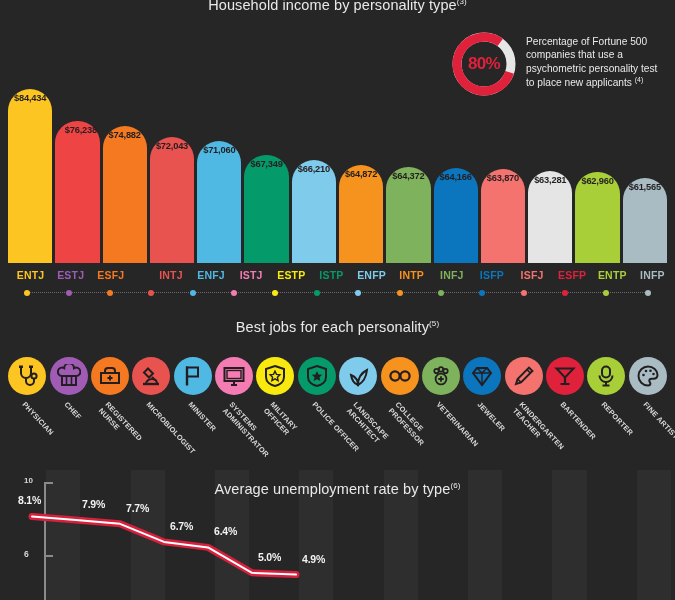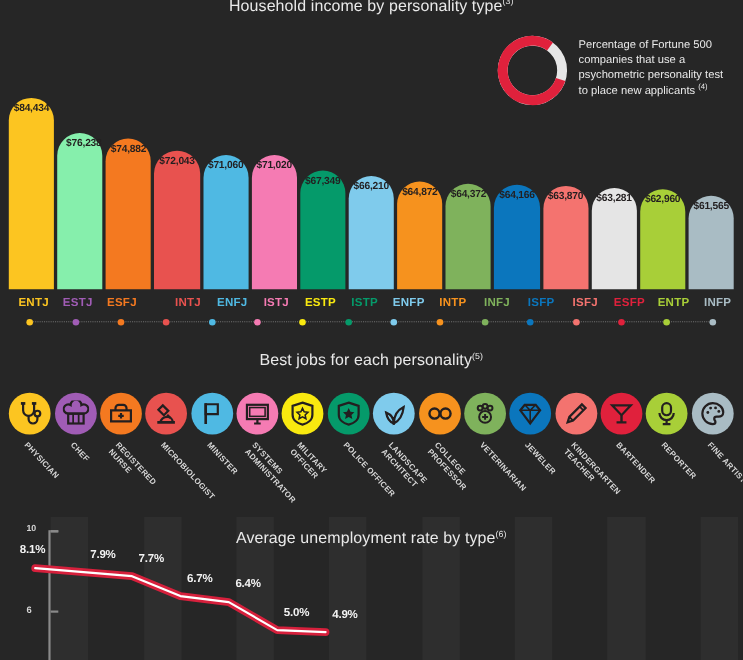--- a/index.html
+++ b/index.html
@@ -143,42 +143,37 @@
     <span>Household income by personality type</span><sup>(3)</sup>
   </div>
 
   <div id="income-chart">
       <div class="bar-col">
         <div class="bar" style="height: 174px; background: rgb(252, 197, 33);">
           <div class="bar-value">$84,434</div>
         </div>
       </div>
       <div class="bar-col">
-        <div class="bar" style="height: 142px; background: #86efac; padding-left: 7px;">
+        <div class="bar" style="height: 142px; background: #ef4444; padding-left: 7px;">
           <div class="bar-value">$76,238</div>
         </div>
       </div>
       <div class="bar-col">
         <div class="bar" style="height: 137px; background: rgb(244, 121, 32);">
           <div class="bar-value">$74,882</div>
         </div>
       </div>
       <div class="bar-col">
         <div class="bar" style="height: 126px; background: rgb(232, 82, 79);">
           <div class="bar-value">$72,043</div>
         </div>
       </div>
       <div class="bar-col">
         <div class="bar" style="height: 122px; background: rgb(79, 185, 227);">
           <div class="bar-value">$71,060</div>
-        </div>
-      </div>
-      <div class="bar-col">
-        <div class="bar" style="height: 122px; background: rgb(245, 123, 179);">
-          <div class="bar-value">$71,020</div>
         </div>
       </div>
       <div class="bar-col">
         <div class="bar" style="height: 108px; background: rgb(5, 154, 106);">
           <div class="bar-value">$67,349</div>
         </div>
       </div>
       <div class="bar-col">
         <div class="bar" style="height: 103px; background: rgb(127, 203, 236);">
           <div class="bar-value">$66,210</div>
@@ -288,20 +283,21 @@
       <div class="dot-cell">
         <div class="dot" style="background: rgb(169, 188, 196);"></div>
       </div>
     </div>
 
   <div id="donut-block">
     <div id="donut"><svg viewBox="0 0 68 68" width="68" height="68">
           <circle cx="34" cy="34" r="27" fill="none" stroke="#e6e6e6" stroke-width="9"></circle>
           <circle cx="34" cy="34" r="27" fill="none" stroke="#e0213c" stroke-width="9" stroke-dasharray="135.71680263507906 169.64600329384882" transform="rotate(18 34 34)"></circle>
         </svg></div>
+    <div class="donut-pct">80%</div>
     <div id="donut-label">
       <span>Percentage of Fortune 500 companies that use a psychometric personality test to place new applicants</span>
       <sup>(4)</sup>
     </div>
   </div>
 
   <div class="sec-title" id="title-jobs">
     <span>Best jobs for each personality</span><sup>(5)</sup>
   </div>
   <div id="jobs-row">

